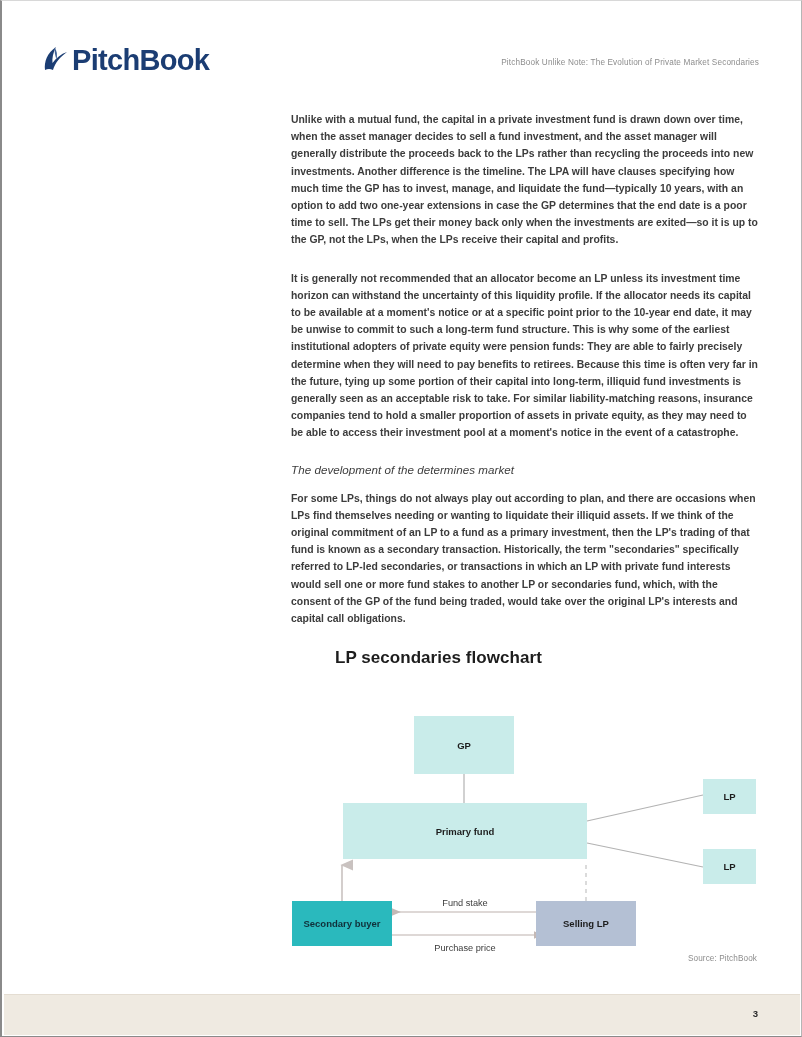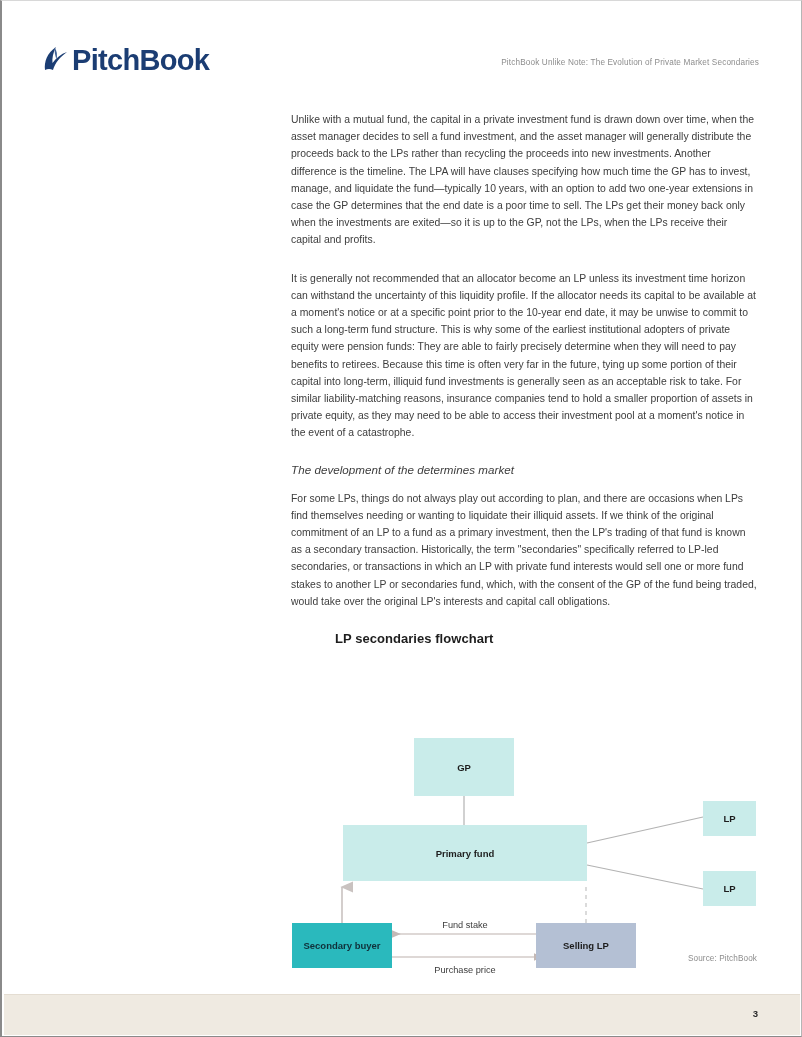--- a/index.html
+++ b/index.html
@@ -60,42 +60,43 @@
     left: 289px; top: 110px;
     width: 468px;
   }
   p.body-par {
     margin: 0 0 21px 0;
     font-size: 10.4px;
     line-height: 17.2px;
     color: #3c3c3c;
     text-align: left;
     letter-spacing: 0.01px;
+    font-weight: bold;
   }
   h2.section-sub {
     margin: 0 0 14px 0;
     font-size: 11.6px;
     font-style: italic;
     font-weight: 400;
     color: #3c3c3c;
     letter-spacing: 0.05px;
   }
   h3.chart-title {
     margin: 9px 0 0 0;
-    font-size: 13px;
+    font-size: 17px;
     font-weight: 700;
     color: #1d1d1d;
     letter-spacing: 0.05px;
     padding-left: 44px;
   }
 
   
   .flowchart-wrap {
     position: absolute;
-    left: 289px; top: 728px;
+    left: 289px; top: 706px;
     width: 468px; height: 248px;
   }
   .flowchart-wrap svg { display: block; }
   .source-note {
     position: absolute;
     right: 44px; top: 953px;
     font-size: 8.2px;
     color: #8d8d8d;
     letter-spacing: 0.1px;
   }

